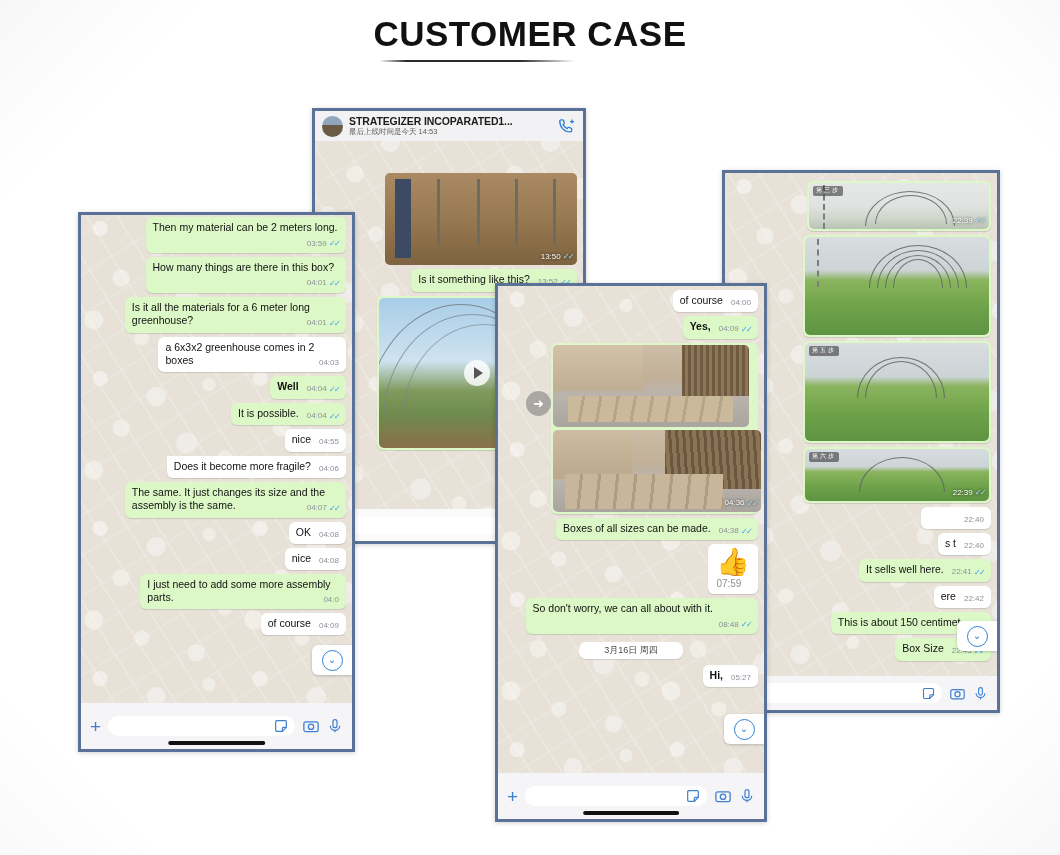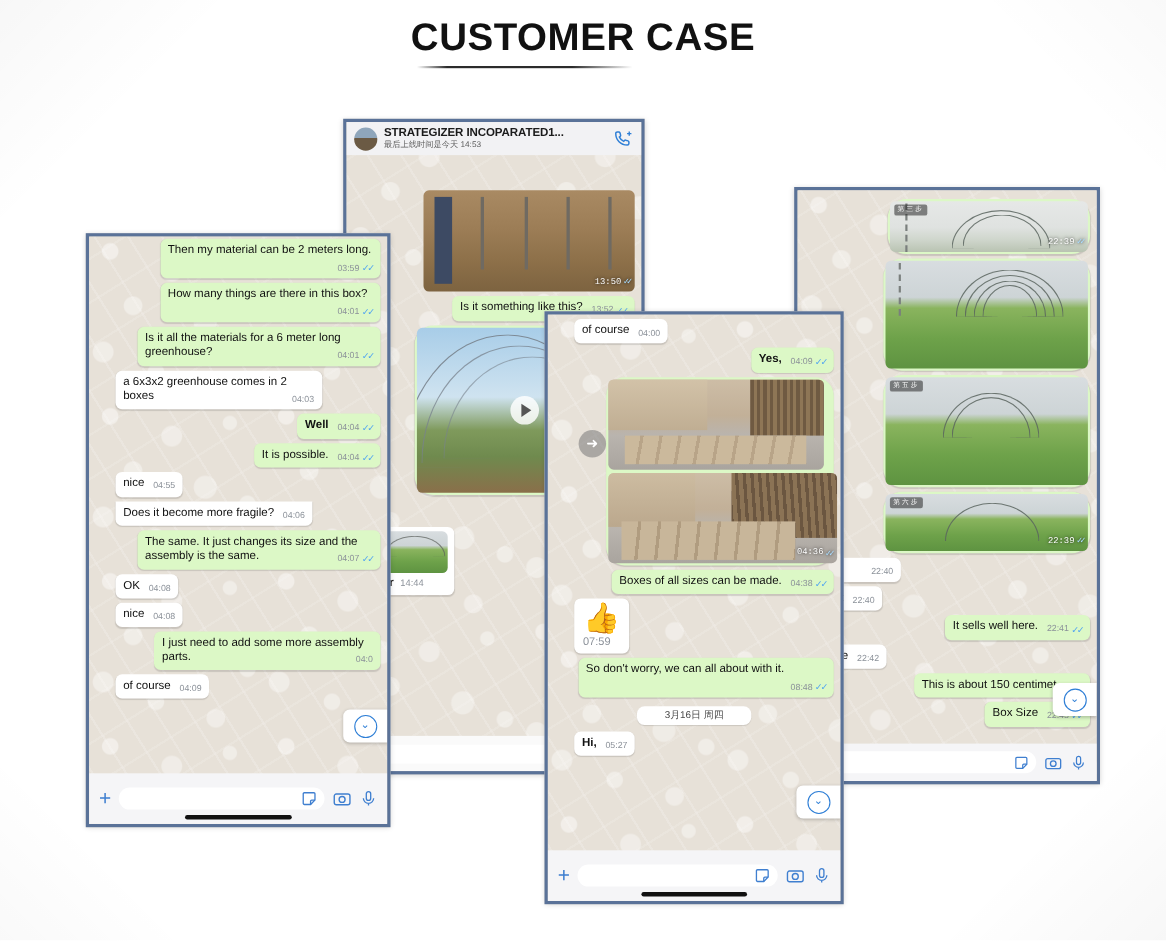--- a/index.html
+++ b/index.html
@@ -63,37 +63,37 @@
     background:linear-gradient(180deg,#8fa6bb 0 45%,#6b5a44 45% 100%);}
   .hdr-text{flex:1;min-width:0;line-height:1.05;}
   .hdr-name{font-size:10.5px;font-weight:700;color:#1b1b1b;white-space:nowrap;overflow:hidden;
     text-overflow:ellipsis;letter-spacing:-.1px;}
   .hdr-sub{font-size:7.5px;color:#5c5c5c;white-space:nowrap;margin-top:1px;}
   .call-ico{flex:none;color:#2f7fd6;}
 
   
   .row{display:flex;margin:4px 6px;}
   .row.out{justify-content:flex-end;}
-  .row.in{justify-content:flex-start;padding-left:18px;}
+  .row.in{justify-content:flex-end;padding-left:18px;}
   .bub{
     position:relative;border-radius:6px;padding:4px 7px 4px 7px;
     font-size:10.5px;line-height:1.26;color:#111;
     box-shadow:0 1px 1px rgba(0,0,0,.13);max-width:80%;
     display:inline-block;
   }
   .bub.out{background:#dcf8c6;}
   .bub.in{background:#ffffff;}
   .bub .txt{display:inline;}
   .meta{display:inline-flex;align-items:center;gap:2px;float:right;
         margin:4px 0 0 8px;font-size:8px;color:#8b9199;white-space:nowrap;}
   .ticks{color:#53a6f0;font-size:8.5px;letter-spacing:-2px;}
   .clearfix:after{content:"";display:block;clear:both;}
 
   
-  .mediabub{padding:2px;border-radius:17px;font-family:Liberation Mono, monospace;}
+  .mediabub{padding:2px;border-radius:6px;}
   .media{display:block;border-radius:5px;overflow:hidden;position:relative;}
   .media .ts{position:absolute;right:4px;bottom:3px;font-size:8px;color:#fff;
     text-shadow:0 0 3px rgba(0,0,0,.85);display:flex;gap:2px;align-items:center;}
   .media .ts .ticks{color:#a9dcff;}
 
   
   .sc-dirt{background:
       linear-gradient(180deg,#a98a63 0%,#9c7d56 38%,#8d7049 70%,#7d6340 100%);}
   .sc-dirt .post{position:absolute;top:6%;width:3px;height:72%;background:#6f6a62;}
   .sc-tunnel{background:linear-gradient(180deg,#a8cde8 0%,#cfe3f0 42%,#7f9a5c 62%,#6f8a4e 78%,#8a6f4a 100%);}
@@ -133,21 +133,21 @@
     display:flex;align-items:center;gap:7px;padding:0 9px;box-sizing:border-box;z-index:8;}
   .plus{color:#3f7fd0;font-size:19px;line-height:1;font-weight:300;}
   .field{flex:1;height:20px;background:#fff;border-radius:11px;position:relative;
          display:flex;align-items:center;justify-content:flex-end;padding-right:6px;}
   .ico{color:#3f7fd0;flex:none;}
   .homebar{position:absolute;left:50%;bottom:4px;transform:translateX(-50%);
     width:36%;height:4px;background:#111;border-radius:3px;z-index:9;}
 
   
   #phone-left{left:78px;top:212px;width:277px;height:540px;z-index:3;}
-  #phone-mid{left:312px;top:108px;width:274px;height:596px;z-index:2;}
+  #phone-mid{left:312px;top:108px;width:274px;height:436px;z-index:2;}
   #phone-center{left:495px;top:283px;width:272px;height:539px;z-index:5;}
   #phone-right{left:722px;top:170px;width:278px;height:543px;z-index:1;}
 </style>
 </head>
 <body>
 
 <div class="sheen"></div>
 
 <div class="title-wrap">
   <div class="title">

